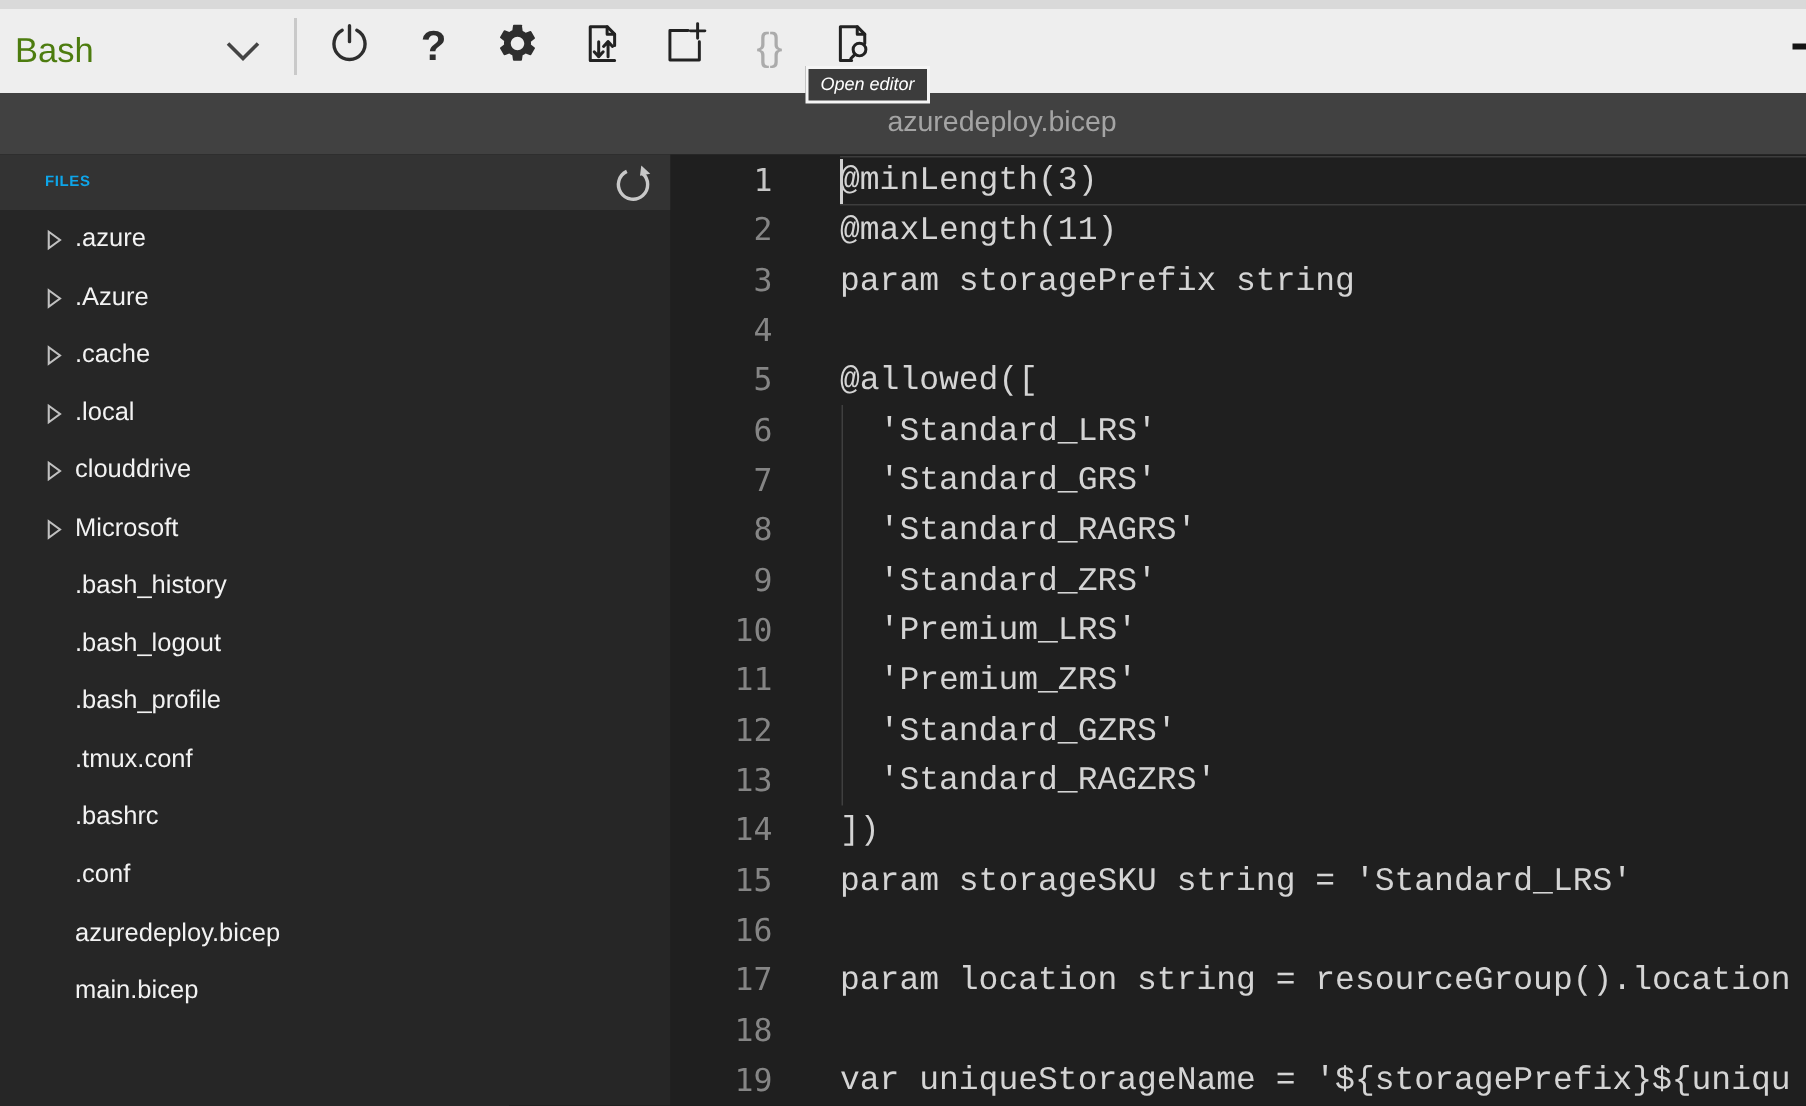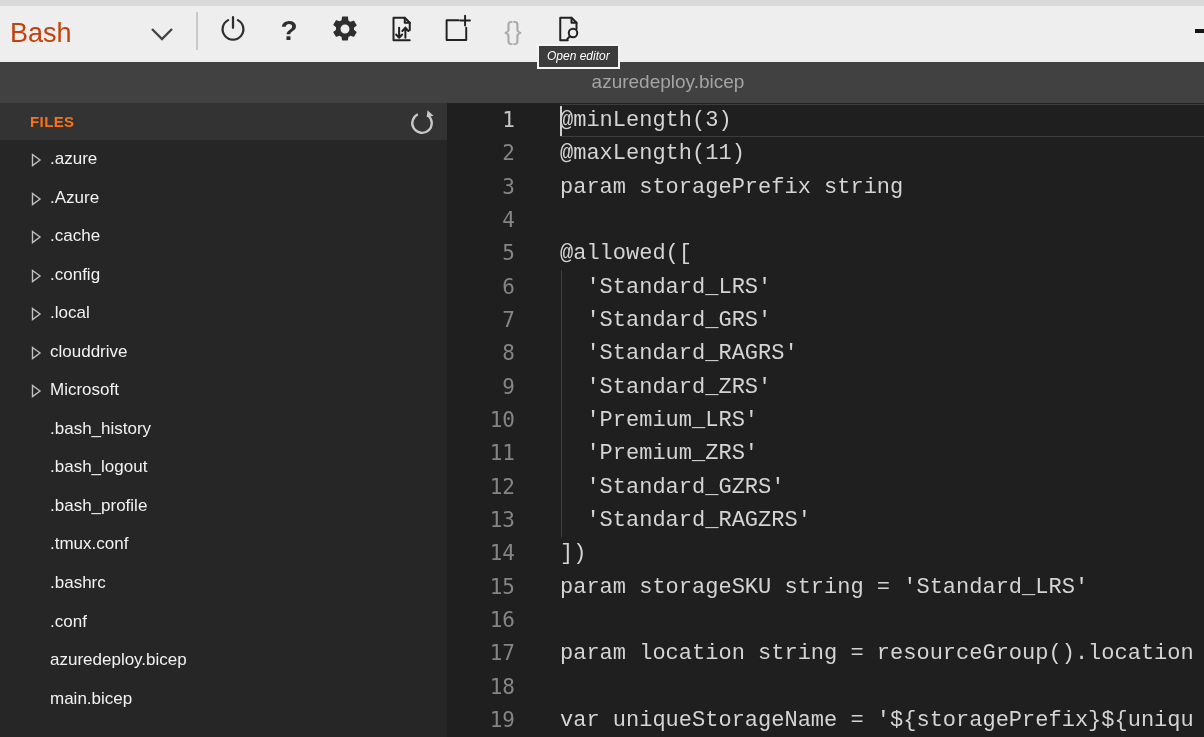--- a/index.html
+++ b/index.html
@@ -5,21 +5,21 @@
   * { margin:0; padding:0; box-sizing:border-box; }
   html,body { width:1204px; height:737px; overflow:hidden; background:#1f1f1f;
               font-family:"Liberation Sans", sans-serif; }
   .stage { position:relative; width:1204px; height:737px; }
 
   
   .toolbar { position:absolute; left:0; top:0; width:1204px; height:62px; background:#eeeeee; }
   .toolbar-topstrip { position:absolute; left:0; top:0; width:1204px; height:6px; background:#d9d9d9; }
   .shell-select { position:absolute; left:0; top:6px; height:56px; width:196px; cursor:pointer; }
   .shell-label { position:absolute; left:10px; top:0; height:56px; line-height:54px;
-                 font-size:27px; color:#c2410c; }
+                 font-size:23px; color:#4d7c0f; }
   .shell-chevron { position:absolute; left:150px; top:21px; }
   .vdivider { position:absolute; left:196px; top:12px; width:2px; height:38px; background:#c9c9c9; }
   .tb-btn { position:absolute; top:9px; width:44px; height:44px; display:flex;
             align-items:center; justify-content:center; cursor:pointer; }
   .tb-glyph { font-size:28px; color:#2e2e2e; font-weight:bold; line-height:1; }
   .tb-glyph.disabled { color:#ababab; font-weight:normal; font-size:26px; }
   .minimize-dash { position:absolute; left:1195px; top:29px; width:12px; height:4px; background:#141414; }
 
   
   .tooltip { position:absolute; left:537px; top:44px; z-index:30; background:#3c3c3c;
@@ -28,21 +28,21 @@
 
   
   .titlebar { position:absolute; left:0; top:62px; width:1204px; height:41px; background:#414141; }
   .titlebar-filename { position:absolute; left:668px; top:0; transform:translateX(-50%);
                        height:41px; line-height:40px; font-size:19px; color:#a4a4a4; }
 
   
   .sidebar { position:absolute; left:0; top:103px; width:447px; height:634px; background:#262626; }
   .sidebar-header { position:absolute; left:0; top:0; width:447px; height:37px; background:#333333; }
   .sidebar-title { position:absolute; left:30px; top:0; height:37px; line-height:37px;
-                   font-size:15px; font-weight:bold; letter-spacing:.4px; color:#f97316; }
+                   font-size:10px; font-weight:bold; letter-spacing:.4px; color:#0ea5e9; }
   .refresh-btn { position:absolute; left:406px; top:5px; width:32px; height:28px; cursor:pointer;
                  display:flex; align-items:center; justify-content:center; }
   .file-list { position:absolute; left:0; top:37px; width:447px; }
   .file-row { position:relative; height:38.55px; cursor:pointer; }
   .file-chevron { position:absolute; left:31px; top:13px; }
   .file-label { position:absolute; left:50px; top:0; height:38.55px; line-height:38.55px;
                 font-size:17px; color:#f2f2f2; white-space:nowrap; }
 
   
   .editor { position:absolute; left:447px; top:103px; width:757px; height:634px;
@@ -170,26 +170,20 @@
         <div class="file-row">
           <span class="file-chevron"><svg width="11" height="14" viewBox="0 0 11 14" fill="none">
               <polygon points="1.5,1.5 9,7 1.5,12.5" stroke="#c0c0c0" stroke-width="1.4" fill="none"></polygon>
             </svg></span>
           <span class="file-label">.cache</span>
         </div>
         <div class="file-row">
           <span class="file-chevron"><svg width="11" height="14" viewBox="0 0 11 14" fill="none">
               <polygon points="1.5,1.5 9,7 1.5,12.5" stroke="#c0c0c0" stroke-width="1.4" fill="none"></polygon>
             </svg></span>
-          <span class="file-label">.config</span>
-        </div>
-        <div class="file-row">
-          <span class="file-chevron"><svg width="11" height="14" viewBox="0 0 11 14" fill="none">
-              <polygon points="1.5,1.5 9,7 1.5,12.5" stroke="#c0c0c0" stroke-width="1.4" fill="none"></polygon>
-            </svg></span>
           <span class="file-label">.local</span>
         </div>
         <div class="file-row">
           <span class="file-chevron"><svg width="11" height="14" viewBox="0 0 11 14" fill="none">
               <polygon points="1.5,1.5 9,7 1.5,12.5" stroke="#c0c0c0" stroke-width="1.4" fill="none"></polygon>
             </svg></span>
           <span class="file-label">clouddrive</span>
         </div>
         <div class="file-row">
           <span class="file-chevron"><svg width="11" height="14" viewBox="0 0 11 14" fill="none">

